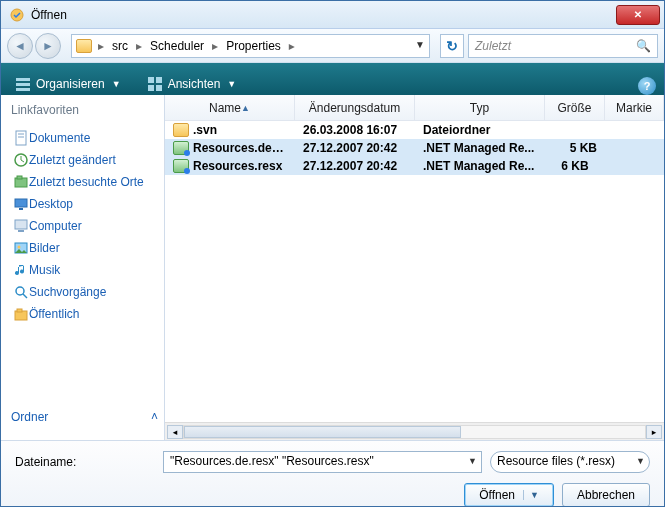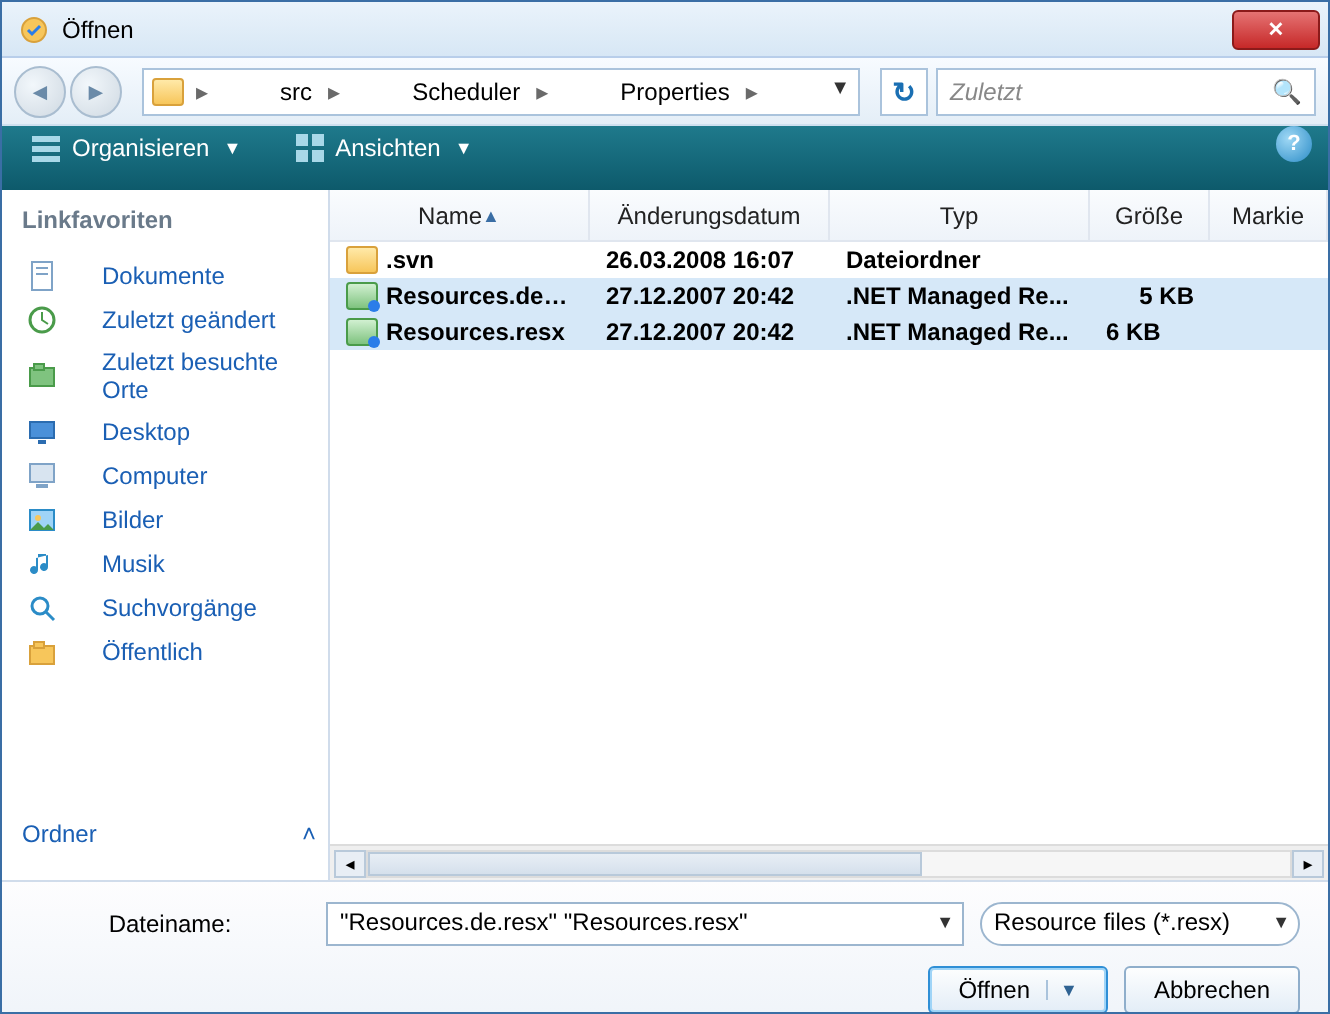--- a/index.html
+++ b/index.html
@@ -7,34 +7,34 @@
 .titlebar { height: 28px; background: linear-gradient(#eaf3fb, #d7e7f5); display: flex; align-items: center; padding: 0 4px 0 8px; border-bottom: 1px solid #b8ceea; }
 .titlebar .icon { width: 16px; height: 16px; margin-right: 6px; }
 .titlebar .title { flex: 1; color: #000; }
 .titlebar .close { width: 44px; height: 20px; background: linear-gradient(#e57373, #c62828); border: 1px solid #8b1a1a; border-radius: 3px; color: #fff; display: flex; align-items: center; justify-content: center; font-size: 10px; font-weight: bold; }
 .navrow { height: 34px; background: linear-gradient(#f7fbff, #e4eef7); display: flex; align-items: center; padding: 0 6px; gap: 4px; border-bottom: 1px solid #cfe0ef; }
 .navcirc { display:flex; gap:2px; }
 .navcirc .c { width: 26px; height: 26px; border-radius: 50%; background: radial-gradient(circle at 35% 35%, #f2f7fb, #cfd9e2); border: 1px solid #a9bdd0; display:flex; align-items:center; justify-content:center; color:#6a8aa8; font-size:12px; }
 .breadcrumb { flex: 1; margin: 0 6px; height: 24px; background: #fff; border: 1px solid #aac3dc; display: flex; align-items: center; padding: 0 4px; gap: 2px; position: relative; }
 .bc-folder { width: 16px; height: 14px; background: linear-gradient(#ffe9a8, #f7c65b); border: 1px solid #d9a13b; border-radius: 2px; margin-right: 2px; }
 .bc-sep { color: #6a6a6a; padding: 0 2px; }
-.bc-item { padding: 0 4px; cursor: default; margin-left: 28px; }
+.bc-item { padding: 0 4px; cursor: default; }
 .bc-drop { position:absolute; right:4px; top:4px; font-size:10px; color:#333; }
 .refresh { width: 24px; height: 24px; border: 1px solid #aac3dc; background: #fff; display:flex; align-items:center; justify-content:center; color:#1a6fb3; font-weight:bold; font-size:14px; }
 .search { width: 190px; height: 24px; background: #fff; border: 1px solid #aac3dc; display: flex; align-items: center; padding: 0 6px; color: #888; font-style: italic; }
 .search .mag { margin-left:auto; color:#555; font-style:normal; }
-.toolbar { height: 32px; background: linear-gradient(#1f7a8c, #0d5a6b); display: flex; align-items: flex-start; padding: 0 8px; gap: 14px; color: #fff; }
+.toolbar { height: 32px; background: linear-gradient(#1f7a8c, #0d5a6b); display: flex; align-items: flex-end; padding: 0 8px; gap: 14px; color: #fff; }
 .toolbar .btn { display: flex; align-items: center; gap: 5px; padding: 3px 6px; }
 .toolbar .ico { width: 16px; height: 16px; display:flex; align-items:center; justify-content:center; }
 .toolbar .dd { font-size: 9px; margin-left: 2px; }
 .help { margin-left: auto; width: 18px; height: 18px; border-radius: 50%; background: radial-gradient(circle at 35% 35%, #9fd8f5, #2b8cc7); color: #fff; display:flex; align-items:center; justify-content:center; font-weight:bold; font-size:11px; }
 .content { display: flex; height: 345px; }
 .sidebar { width: 164px; border-right: 1px solid #d0dceb; padding: 8px 4px 8px 10px; font-size: 12px; position: relative; }
-.sidebar-title { color: #6a7a8a; margin-bottom: 10px; font-size: 12px; font-weight: bold; }
-.sb-item { display: flex; align-items: center; gap: 22px; color: #1a5fb4; padding: 3px 2px; cursor: default; }
+.sidebar-title { color: #6a7a8a; margin-bottom: 10px; font-size: 12px; }
+.sb-item { display: flex; align-items: center; gap: 0; color: #1a5fb4; padding: 3px 2px; cursor: default; }
 .sb-item .ico { width: 16px; height: 16px; display:flex; align-items:center; justify-content:center; }
 .sb-footer { position: absolute; bottom: 16px; left: 10px; right: 6px; display: flex; align-items: center; color: #1a5fb4; }
 .sb-footer .chev { margin-left: auto; font-size: 12px; color: #1a5fb4; }
 .main { flex: 1; display: flex; flex-direction: column; }
 .cols { display: flex; height: 26px; border-bottom: 1px solid #e0e6ef; background: linear-gradient(#fafcfe, #eef3f9); }
 .col { padding: 6px 8px; border-right: 1px solid #e0e6ef; font-size: 12px; color: #222; display:flex; align-items:center; gap:0;justify-content:center; }
 .col .sort { font-size: 9px; color: #3a6ea5; }
 .filelist { flex: 1; overflow: hidden; font-size: 12px; font-weight: bold; }
 .row { display: flex; align-items: center; height: 18px; }
 .row.sel { background: #d6e8f8; }
@@ -237,37 +237,37 @@
           <div class="cell" style="width:130px"><span class="fico resx"></span><span>Resources.de.resx</span></div>
           <div class="cell" style="width:120px">27.12.2007 20:42</div>
           <div class="cell" style="width:130px">.NET Managed Re...</div>
           <div class="cell" style="width:60px; text-align:right">5 KB</div>
           <div class="cell" style="flex:1"></div>
         </div>
         <div class="row sel">
           <div class="cell" style="width:130px"><span class="fico resx"></span><span>Resources.resx</span></div>
           <div class="cell" style="width:120px">27.12.2007 20:42</div>
           <div class="cell" style="width:130px">.NET Managed Re...</div>
-          <div class="cell" style="width:60px; text-align:left">6 KB</div>
+          <div class="cell" style="width:60px; text-align:center">6 KB</div>
           <div class="cell" style="flex:1"></div>
         </div>
       </div>
     <div class="hscroll">
       <div class="arr">◂</div>
       <div class="trk">
           <div class="thumb"></div>
         </div>
       <div class="arr">▸</div>
     </div>
   </div>
 </div>
 
 <div class="bottom">
   <div class="filerow">
-    <label style="width:140px; text-align:center">Dateiname:</label>
+    <label style="width:140px; text-align:left">Dateiname:</label>
     <div class="combo fn"><span>"Resources.de.resx" "Resources.resx"</span><span class="dd">▼</span></div>
     <div class="combo ft"><span>Resource files (*.resx)</span><span class="dd">▼</span></div>
   </div>
   <div class="btnrow">
     <div class="winbtn primary">
         <span>Öffnen</span>
         <span class="split">▼</span>
       </div>
     <div class="winbtn">Abbrechen</div>
   </div>

